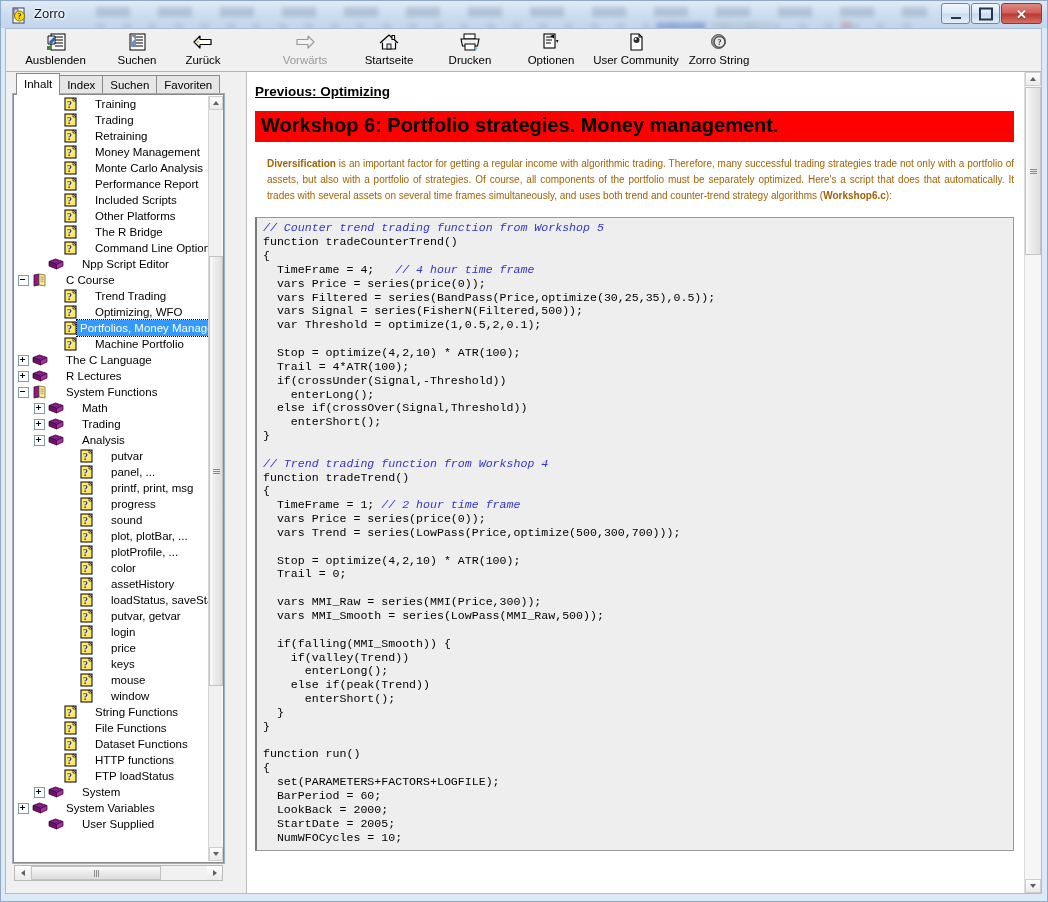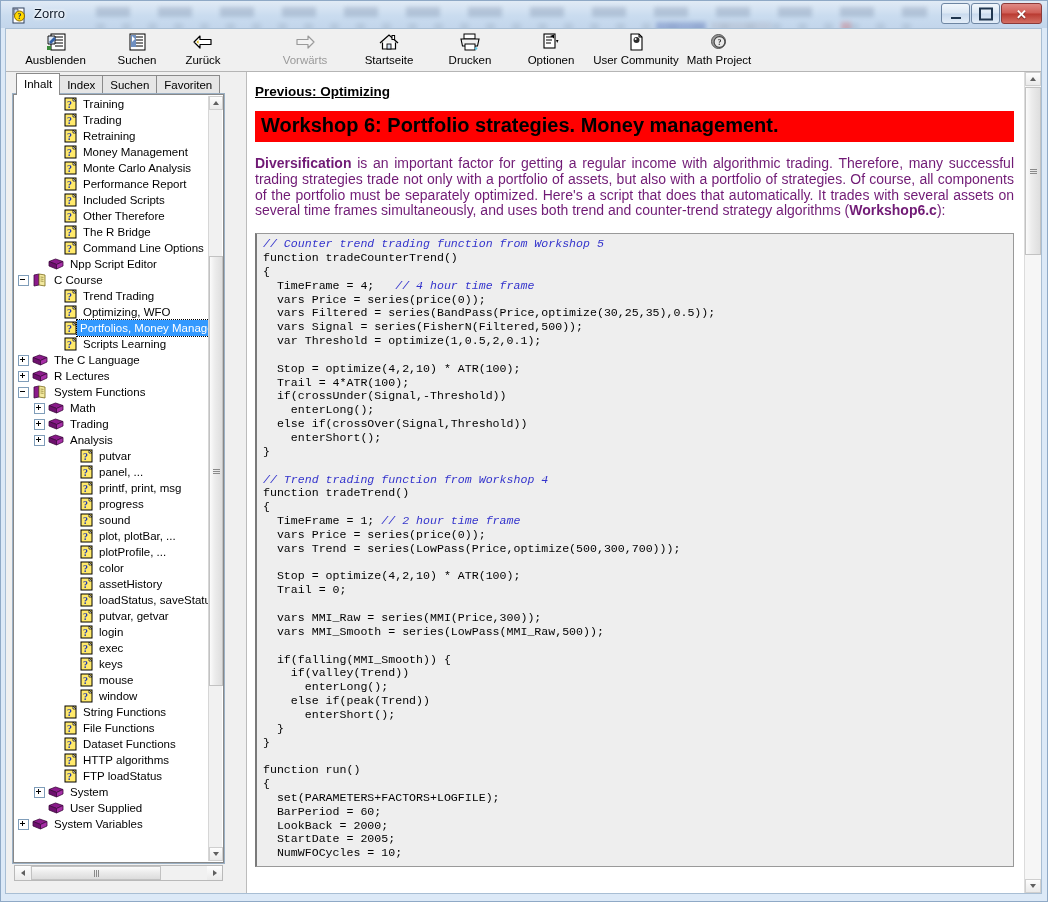--- a/index.html
+++ b/index.html
@@ -133,21 +133,21 @@
     background: #fff;
   }
   .tree { position: absolute; left: 0; top: 0; width: 300px; }
   .trow {
     height: 16px; line-height: 16px;
     font-size: 11.5px; color: #000;
     white-space: nowrap;
     display: flex; align-items: center;
     cursor: default;
   }
-  .trow .lbl { padding-left: 6px; }
+  .trow .lbl { padding-left: 18px; }
   .trow.sel .lbl {
     background: #3399ff; color: #fff;
     outline: 1px dotted #000;
     padding-left: 3px; padding-right: 2px;
   }
   .exp {
     width: 9px; height: 9px; border: 1px solid #7f9db9; background: #fff;
     position: relative; margin-right: 3px; flex: 0 0 auto;
   }
   .exp::before { content:''; position:absolute; left:1px; top:3px; width:5px; height:1px; background:#000; }
@@ -228,23 +228,23 @@
     text-decoration: underline; cursor: pointer;
     display: inline-block; margin-bottom: 12px;
   }
   .h1 {
     background: #ff0000; color: #000;
     font-size: 20px; font-weight: bold;
     padding: 3px 6px 5px 6px;
     margin: 0 0 14px 0;
   }
   .para {
-    font-size: 14px; color: #701a75; line-height: 15.8px;
+    font-size: 10px; color: #a16207; line-height: 15.8px;
     text-align: justify;
-    margin: 0 0 14px 0;
+    margin: 0 0 14px 12px;
   }
   .para b { font-weight: bold; }
   .codebox {
     border: 1px solid #999;
     border-left: 2px solid #7a7a7a;
     background: #eeeeee;
     padding: 3px 6px 6px 6px;
     font-family: "Liberation Mono", "DejaVu Sans Mono", monospace;
     font-size: 11.6px;
     line-height: 13.85px;
@@ -401,21 +401,21 @@
         </div>
 
         <div class="tbtn" style="left:672px;width:82px">
           <span class="ic">
             <svg width="24" height="20" viewBox="0 0 24 20">
               <circle cx="11.5" cy="9.5" r="7" fill="#9a9a9a" stroke="#555" stroke-width="1"></circle>
               <circle cx="12.5" cy="10" r="5.4" fill="#e9e9e9" stroke="#444" stroke-width="1.1"></circle>
               <text x="12.5" y="13.3" font-size="8" font-family="Liberation Serif, serif" font-weight="bold" fill="#333" text-anchor="middle">?</text>
             </svg>
           </span>
-          <span class="lb">Math Project</span>
+          <span class="lb">Zorro String</span>
         </div>
       </div>
 
       <div class="leftpane">
 
         <div class="tabs">
           <div class="tab active">Inhalt</div>
           <div class="tab">Index</div>
           <div class="tab">Suchen</div>
           <div class="tab">Favoriten</div>
@@ -496,21 +496,21 @@
                   <span class="lbl">Included Scripts</span>
                 </div>
                 <div class="trow">
                   <span class="spacer" style="width: 35px;"></span>
                   <span class="spacer" style="width: 14px;"></span>
                   <span class="ic-q"><svg width="13" height="14" viewBox="0 0 13 14">
                       <rect x="1" y="1" width="11" height="12" fill="#ffe96b" stroke="#000" stroke-width="1"></rect>
                       <path d="M9 1l3 3h-3z" fill="#fff" stroke="#000" stroke-width=".7"></path>
                       <text x="5.6" y="11" font-size="10" font-family="Liberation Serif, serif" font-weight="bold" fill="#1a36b0" text-anchor="middle">?</text>
                     </svg></span>
-                  <span class="lbl">Other Therefore</span>
+                  <span class="lbl">Other Platforms</span>
                 </div>
                 <div class="trow">
                   <span class="spacer" style="width: 35px;"></span>
                   <span class="spacer" style="width: 14px;"></span>
                   <span class="ic-q"><svg width="13" height="14" viewBox="0 0 13 14">
                       <rect x="1" y="1" width="11" height="12" fill="#ffe96b" stroke="#000" stroke-width="1"></rect>
                       <path d="M9 1l3 3h-3z" fill="#fff" stroke="#000" stroke-width=".7"></path>
                       <text x="5.6" y="11" font-size="10" font-family="Liberation Serif, serif" font-weight="bold" fill="#1a36b0" text-anchor="middle">?</text>
                     </svg></span>
                   <span class="lbl">The R Bridge</span>
@@ -578,21 +578,21 @@
                   <span class="lbl">Portfolios, Money Management</span>
                 </div>
                 <div class="trow">
                   <span class="spacer" style="width: 35px;"></span>
                   <span class="spacer" style="width: 14px;"></span>
                   <span class="ic-q"><svg width="13" height="14" viewBox="0 0 13 14">
                       <rect x="1" y="1" width="11" height="12" fill="#ffe96b" stroke="#000" stroke-width="1"></rect>
                       <path d="M9 1l3 3h-3z" fill="#fff" stroke="#000" stroke-width=".7"></path>
                       <text x="5.6" y="11" font-size="10" font-family="Liberation Serif, serif" font-weight="bold" fill="#1a36b0" text-anchor="middle">?</text>
                     </svg></span>
-                  <span class="lbl">Scripts Learning</span>
+                  <span class="lbl">Machine Portfolio</span>
                 </div>
                 <div class="trow">
                   <span class="spacer" style="width: 3px;"></span>
                   <span class="exp plus"></span>
                   <span class="ic-book"><svg width="16" height="13" viewBox="0 0 16 13">
                       <path d="M1 3.5 L7.5 1 L15 3.5 L8.5 6.5 Z" fill="#8b1a8b" stroke="#3c0a3c" stroke-width=".8"></path>
                       <path d="M1 3.5 L1 8 L8.5 11 L8.5 6.5 Z" fill="#6d106d" stroke="#3c0a3c" stroke-width=".8"></path>
                       <path d="M15 3.5 L15 8 L8.5 11 L8.5 6.5 Z" fill="#a72ea7" stroke="#3c0a3c" stroke-width=".8"></path>
                     </svg></span>
                   <span class="lbl">The C Language</span>
@@ -770,21 +770,21 @@
                   <span class="lbl">login</span>
                 </div>
                 <div class="trow">
                   <span class="spacer" style="width: 51px;"></span>
                   <span class="spacer" style="width: 14px;"></span>
                   <span class="ic-q"><svg width="13" height="14" viewBox="0 0 13 14">
                       <rect x="1" y="1" width="11" height="12" fill="#ffe96b" stroke="#000" stroke-width="1"></rect>
                       <path d="M9 1l3 3h-3z" fill="#fff" stroke="#000" stroke-width=".7"></path>
                       <text x="5.6" y="11" font-size="10" font-family="Liberation Serif, serif" font-weight="bold" fill="#1a36b0" text-anchor="middle">?</text>
                     </svg></span>
-                  <span class="lbl">exec</span>
+                  <span class="lbl">price</span>
                 </div>
                 <div class="trow">
                   <span class="spacer" style="width: 51px;"></span>
                   <span class="spacer" style="width: 14px;"></span>
                   <span class="ic-q"><svg width="13" height="14" viewBox="0 0 13 14">
                       <rect x="1" y="1" width="11" height="12" fill="#ffe96b" stroke="#000" stroke-width="1"></rect>
                       <path d="M9 1l3 3h-3z" fill="#fff" stroke="#000" stroke-width=".7"></path>
                       <text x="5.6" y="11" font-size="10" font-family="Liberation Serif, serif" font-weight="bold" fill="#1a36b0" text-anchor="middle">?</text>
                     </svg></span>
                   <span class="lbl">keys</span>
@@ -840,21 +840,21 @@
                   <span class="lbl">Dataset Functions</span>
                 </div>
                 <div class="trow">
                   <span class="spacer" style="width: 35px;"></span>
                   <span class="spacer" style="width: 14px;"></span>
                   <span class="ic-q"><svg width="13" height="14" viewBox="0 0 13 14">
                       <rect x="1" y="1" width="11" height="12" fill="#ffe96b" stroke="#000" stroke-width="1"></rect>
                       <path d="M9 1l3 3h-3z" fill="#fff" stroke="#000" stroke-width=".7"></path>
                       <text x="5.6" y="11" font-size="10" font-family="Liberation Serif, serif" font-weight="bold" fill="#1a36b0" text-anchor="middle">?</text>
                     </svg></span>
-                  <span class="lbl">HTTP algorithms</span>
+                  <span class="lbl">HTTP functions</span>
                 </div>
                 <div class="trow">
                   <span class="spacer" style="width: 35px;"></span>
                   <span class="spacer" style="width: 14px;"></span>
                   <span class="ic-q"><svg width="13" height="14" viewBox="0 0 13 14">
                       <rect x="1" y="1" width="11" height="12" fill="#ffe96b" stroke="#000" stroke-width="1"></rect>
                       <path d="M9 1l3 3h-3z" fill="#fff" stroke="#000" stroke-width=".7"></path>
                       <text x="5.6" y="11" font-size="10" font-family="Liberation Serif, serif" font-weight="bold" fill="#1a36b0" text-anchor="middle">?</text>
                     </svg></span>
                   <span class="lbl">FTP loadStatus</span>
@@ -863,38 +863,38 @@
                   <span class="spacer" style="width: 19px;"></span>
                   <span class="exp plus"></span>
                   <span class="ic-book"><svg width="16" height="13" viewBox="0 0 16 13">
                       <path d="M1 3.5 L7.5 1 L15 3.5 L8.5 6.5 Z" fill="#8b1a8b" stroke="#3c0a3c" stroke-width=".8"></path>
                       <path d="M1 3.5 L1 8 L8.5 11 L8.5 6.5 Z" fill="#6d106d" stroke="#3c0a3c" stroke-width=".8"></path>
                       <path d="M15 3.5 L15 8 L8.5 11 L8.5 6.5 Z" fill="#a72ea7" stroke="#3c0a3c" stroke-width=".8"></path>
                     </svg></span>
                   <span class="lbl">System</span>
                 </div>
                 <div class="trow">
-                  <span class="spacer" style="width: 19px;"></span>
-                  <span class="spacer" style="width: 14px;"></span>
-                  <span class="ic-book"><svg width="16" height="13" viewBox="0 0 16 13">
-                      <path d="M1 3.5 L7.5 1 L15 3.5 L8.5 6.5 Z" fill="#8b1a8b" stroke="#3c0a3c" stroke-width=".8"></path>
-                      <path d="M1 3.5 L1 8 L8.5 11 L8.5 6.5 Z" fill="#6d106d" stroke="#3c0a3c" stroke-width=".8"></path>
-                      <path d="M15 3.5 L15 8 L8.5 11 L8.5 6.5 Z" fill="#a72ea7" stroke="#3c0a3c" stroke-width=".8"></path>
-                    </svg></span>
-                  <span class="lbl">User Supplied</span>
-                </div>
-                <div class="trow">
                   <span class="spacer" style="width: 3px;"></span>
                   <span class="exp plus"></span>
                   <span class="ic-book"><svg width="16" height="13" viewBox="0 0 16 13">
                       <path d="M1 3.5 L7.5 1 L15 3.5 L8.5 6.5 Z" fill="#8b1a8b" stroke="#3c0a3c" stroke-width=".8"></path>
                       <path d="M1 3.5 L1 8 L8.5 11 L8.5 6.5 Z" fill="#6d106d" stroke="#3c0a3c" stroke-width=".8"></path>
                       <path d="M15 3.5 L15 8 L8.5 11 L8.5 6.5 Z" fill="#a72ea7" stroke="#3c0a3c" stroke-width=".8"></path>
                     </svg></span>
                   <span class="lbl">System Variables</span>
+                </div>
+                <div class="trow">
+                  <span class="spacer" style="width: 19px;"></span>
+                  <span class="spacer" style="width: 14px;"></span>
+                  <span class="ic-book"><svg width="16" height="13" viewBox="0 0 16 13">
+                      <path d="M1 3.5 L7.5 1 L15 3.5 L8.5 6.5 Z" fill="#8b1a8b" stroke="#3c0a3c" stroke-width=".8"></path>
+                      <path d="M1 3.5 L1 8 L8.5 11 L8.5 6.5 Z" fill="#6d106d" stroke="#3c0a3c" stroke-width=".8"></path>
+                      <path d="M15 3.5 L15 8 L8.5 11 L8.5 6.5 Z" fill="#a72ea7" stroke="#3c0a3c" stroke-width=".8"></path>
+                    </svg></span>
+                  <span class="lbl">User Supplied</span>
                 </div>
               </div>
           </div>
 
           <div class="vsb">
             <div class="sb-arrow up">
                 <span class="tri up"></span>
               </div>
             <div class="sb-thumb" style="top:160px;height:430px">
                 <span class="grip"></span>

